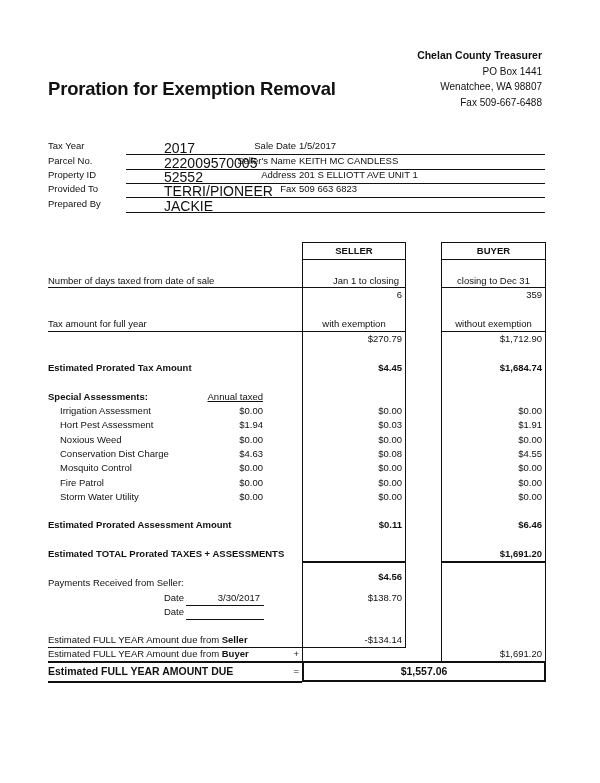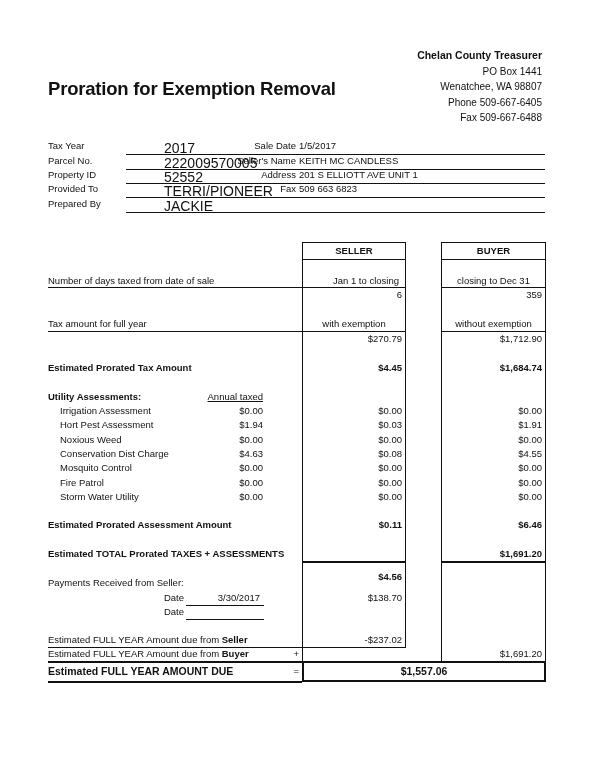--- a/index.html
+++ b/index.html
@@ -34,21 +34,20 @@
   .seller-x { left: 302px; width: 100px; }
   .buyer-x { left: 441px; width: 101px; }
 </style>
 </head>
 <body>
 
 <div class="abs org">
   <div class="org-name">Chelan County Treasurer</div>
   <div>PO Box 1441</div>
   <div>Wenatchee, WA  98807</div>
-  <div>Phone 509-667-6405</div>
   <div>Fax 509-667-6488</div>
 </div>
 <div class="abs title">Proration for Exemption Removal</div>
 
 <div>
   <div class="abs info-label" style="top:140px">Tax Year</div>
   <div class="abs info-value" style="top:140px">2017</div>
   <div class="hline info-line" style="top:154px"></div>
 
   <div class="abs info-label" style="top:155px">Parcel No.</div>
@@ -109,21 +108,21 @@
 <div class="hline" style="left:441px; top:331px; width:105px;"></div>
 <div class="cell-c" style="left:302px; top:318px; width:104px;">with exemption</div>
 <div class="cell-c" style="left:441px; top:318px; width:105px;">without exemption</div>
 <div class="cell-r seller-x" style="top:333px;">$270.79</div>
 <div class="cell-r buyer-x" style="top:333px;">$1,712.90</div>
 
 <div class="abs bold" style="left:48px; top:362px;">Estimated Prorated Tax Amount</div>
 <div class="cell-r seller-x bold" style="top:362px;padding-left:44px;">$4.45</div>
 <div class="cell-r buyer-x bold" style="top:362px;">$1,684.74</div>
 
-<div class="abs bold" style="left:48px; top:391px;">Utility Assessments:</div>
+<div class="abs bold" style="left:48px; top:391px;">Special Assessments:</div>
 <div class="abs right" style="left:190px; width:73px; top:391px; text-decoration:underline;">Annual taxed</div>
 
 <div>
   <div class="abs" style="left:60px; top:405px;">Irrigation Assessment</div>
   <div class="abs right" style="left:190px; width:73px; top:405px;">$0.00</div>
   <div class="cell-r seller-x" style="top:405px;">$0.00</div>
   <div class="cell-r buyer-x" style="top:405px;">$0.00</div>
 </div>
 <div>
   <div class="abs" style="left:60px; top:419px;">Hort Pest Assessment</div>
@@ -182,21 +181,21 @@
 <div class="abs right" style="left:186px; width:78px; top:592px; padding-right:4px;">3/30/2017</div>
 <div class="hline" style="left:186px; top:605px; width:78px;"></div>
 <div class="abs right" style="left:140px; width:44px; top:606px;">Date</div>
 <div class="abs right" style="left:186px; width:78px; top:606px;"></div>
 <div class="hline" style="left:186px; top:619px; width:78px;"></div>
 <div class="cell-r seller-x" style="top:592px;">$138.70</div>
 
 <div class="abs" style="left:48px; top:634px;">
   <span>Estimated FULL YEAR Amount due from </span><b>Seller</b>
 </div>
-<div class="cell-r seller-x" style="top:634px;">-$237.02</div>
+<div class="cell-r seller-x" style="top:634px;">-$134.14</div>
 <div class="hline" style="left:48px; top:647px; width:358px;"></div>
 
 <div class="abs" style="left:48px; top:648px;">
   <span>Estimated FULL YEAR Amount due from </span><b>Buyer</b>
 </div>
 <div class="abs right" style="left:280px; width:19px; top:648px;">+</div>
 <div class="cell-r buyer-x" style="top:648px;">$1,691.20</div>
 
 <div class="hline thick" style="left:48px; top:661px; width:498px;"></div>
 <div class="abs bold" style="left:48px; top:665px; font-size:10.5px;">Estimated FULL YEAR AMOUNT DUE</div>

